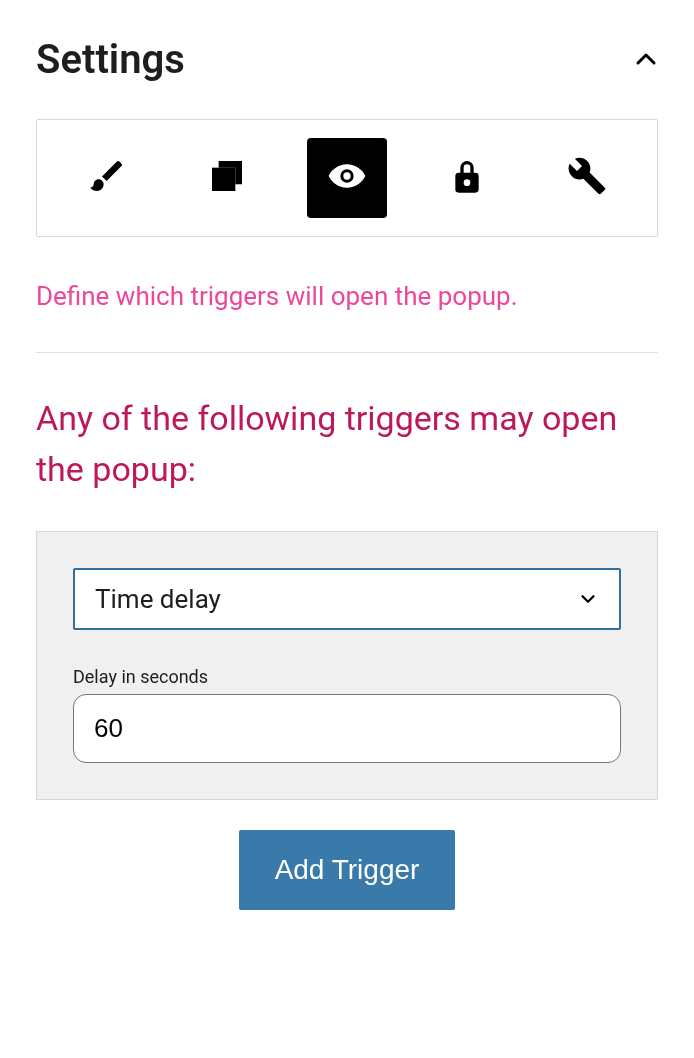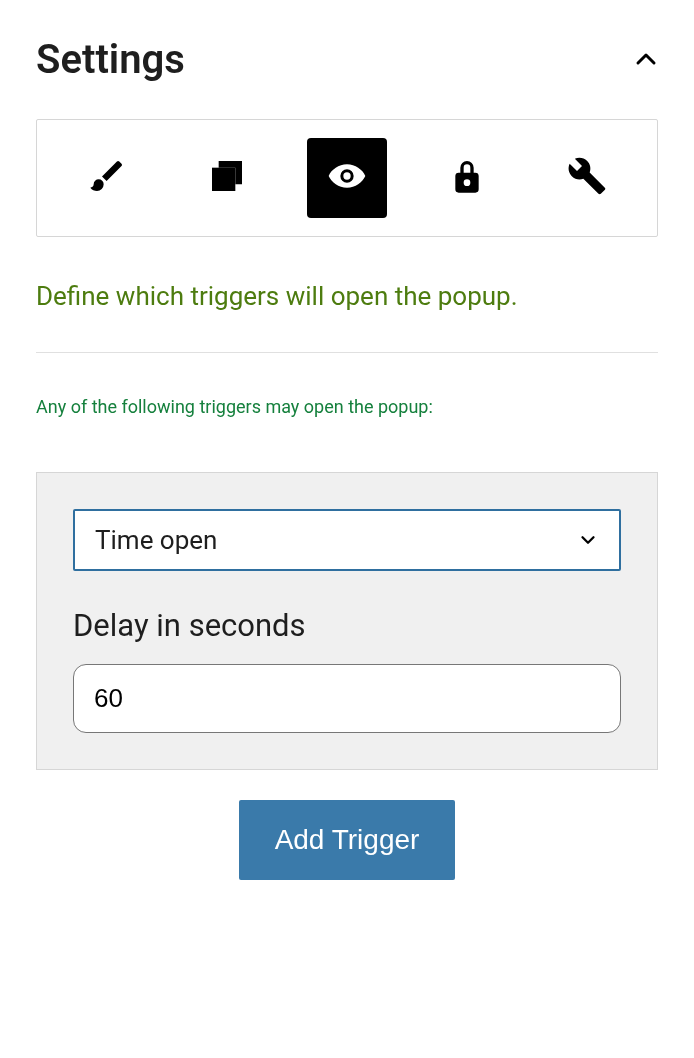--- a/index.html
+++ b/index.html
@@ -52,34 +52,34 @@
     }
     .tab.active {
       background: #000;
     }
     .tab svg {
       width: 40px;
       height: 40px;
     }
     .description {
       font-size: 26px;
-      color: #4d7c0f;
+      color: #ec4899;
       line-height: 1.5;
       margin-bottom: 36px;
     }
     .divider {
       border: none;
       border-top: 1px solid #e0e0e0;
       margin-bottom: 40px;
     }
     .subtitle {
-      font-size: 18px;
+      font-size: 34px;
       line-height: 1.5;
-      margin-bottom: 52px;
-      color: #15803d;
+      margin-bottom: 36px;
+      color: #be185d;
     }
     .trigger-card {
       background: #f0f0f0;
       border: 1px solid #d6d6d6;
       padding: 36px;
       margin-bottom: 30px;
     }
     .select-wrapper {
       position: relative;
       border: 2px solid #2f6f9f;
@@ -93,22 +93,22 @@
     }
     .select-value {
       font-size: 26px;
       flex: 1;
     }
     .select-chevron {
       display: flex;
       align-items: center;
     }
     .field-label {
-      font-size: 31px;
-      margin-bottom: 20px;
+      font-size: 18px;
+      margin-bottom: 7px;
     }
     .text-input {
       width: 100%;
       border: 1px solid #777;
       padding: 18px 20px;
       font-size: 26px;
       background: #fff;
       border-radius: 13px;
     }
     .button-row {
@@ -178,21 +178,21 @@
 </div>
 
 <div class="description">Define which triggers will open the popup.</div>
 
 <hr class="divider">
 
 <div class="subtitle">Any of the following triggers may open the popup:</div>
 
 <div class="trigger-card">
   <div class="select-wrapper">
-    <span class="select-value">Time open</span>
+    <span class="select-value">Time delay</span>
     <span class="select-chevron">
       <svg viewBox="0 0 24 24" width="22" height="22" fill="none" stroke="#000" stroke-width="2.5" stroke-linecap="round" stroke-linejoin="round">
         <polyline points="6,9 12,15 18,9"></polyline>
       </svg>
     </span>
   </div>
   <div class="field-label">Delay in seconds</div>
   <input type="text" class="text-input" value="60" style="">
 </div>
 

